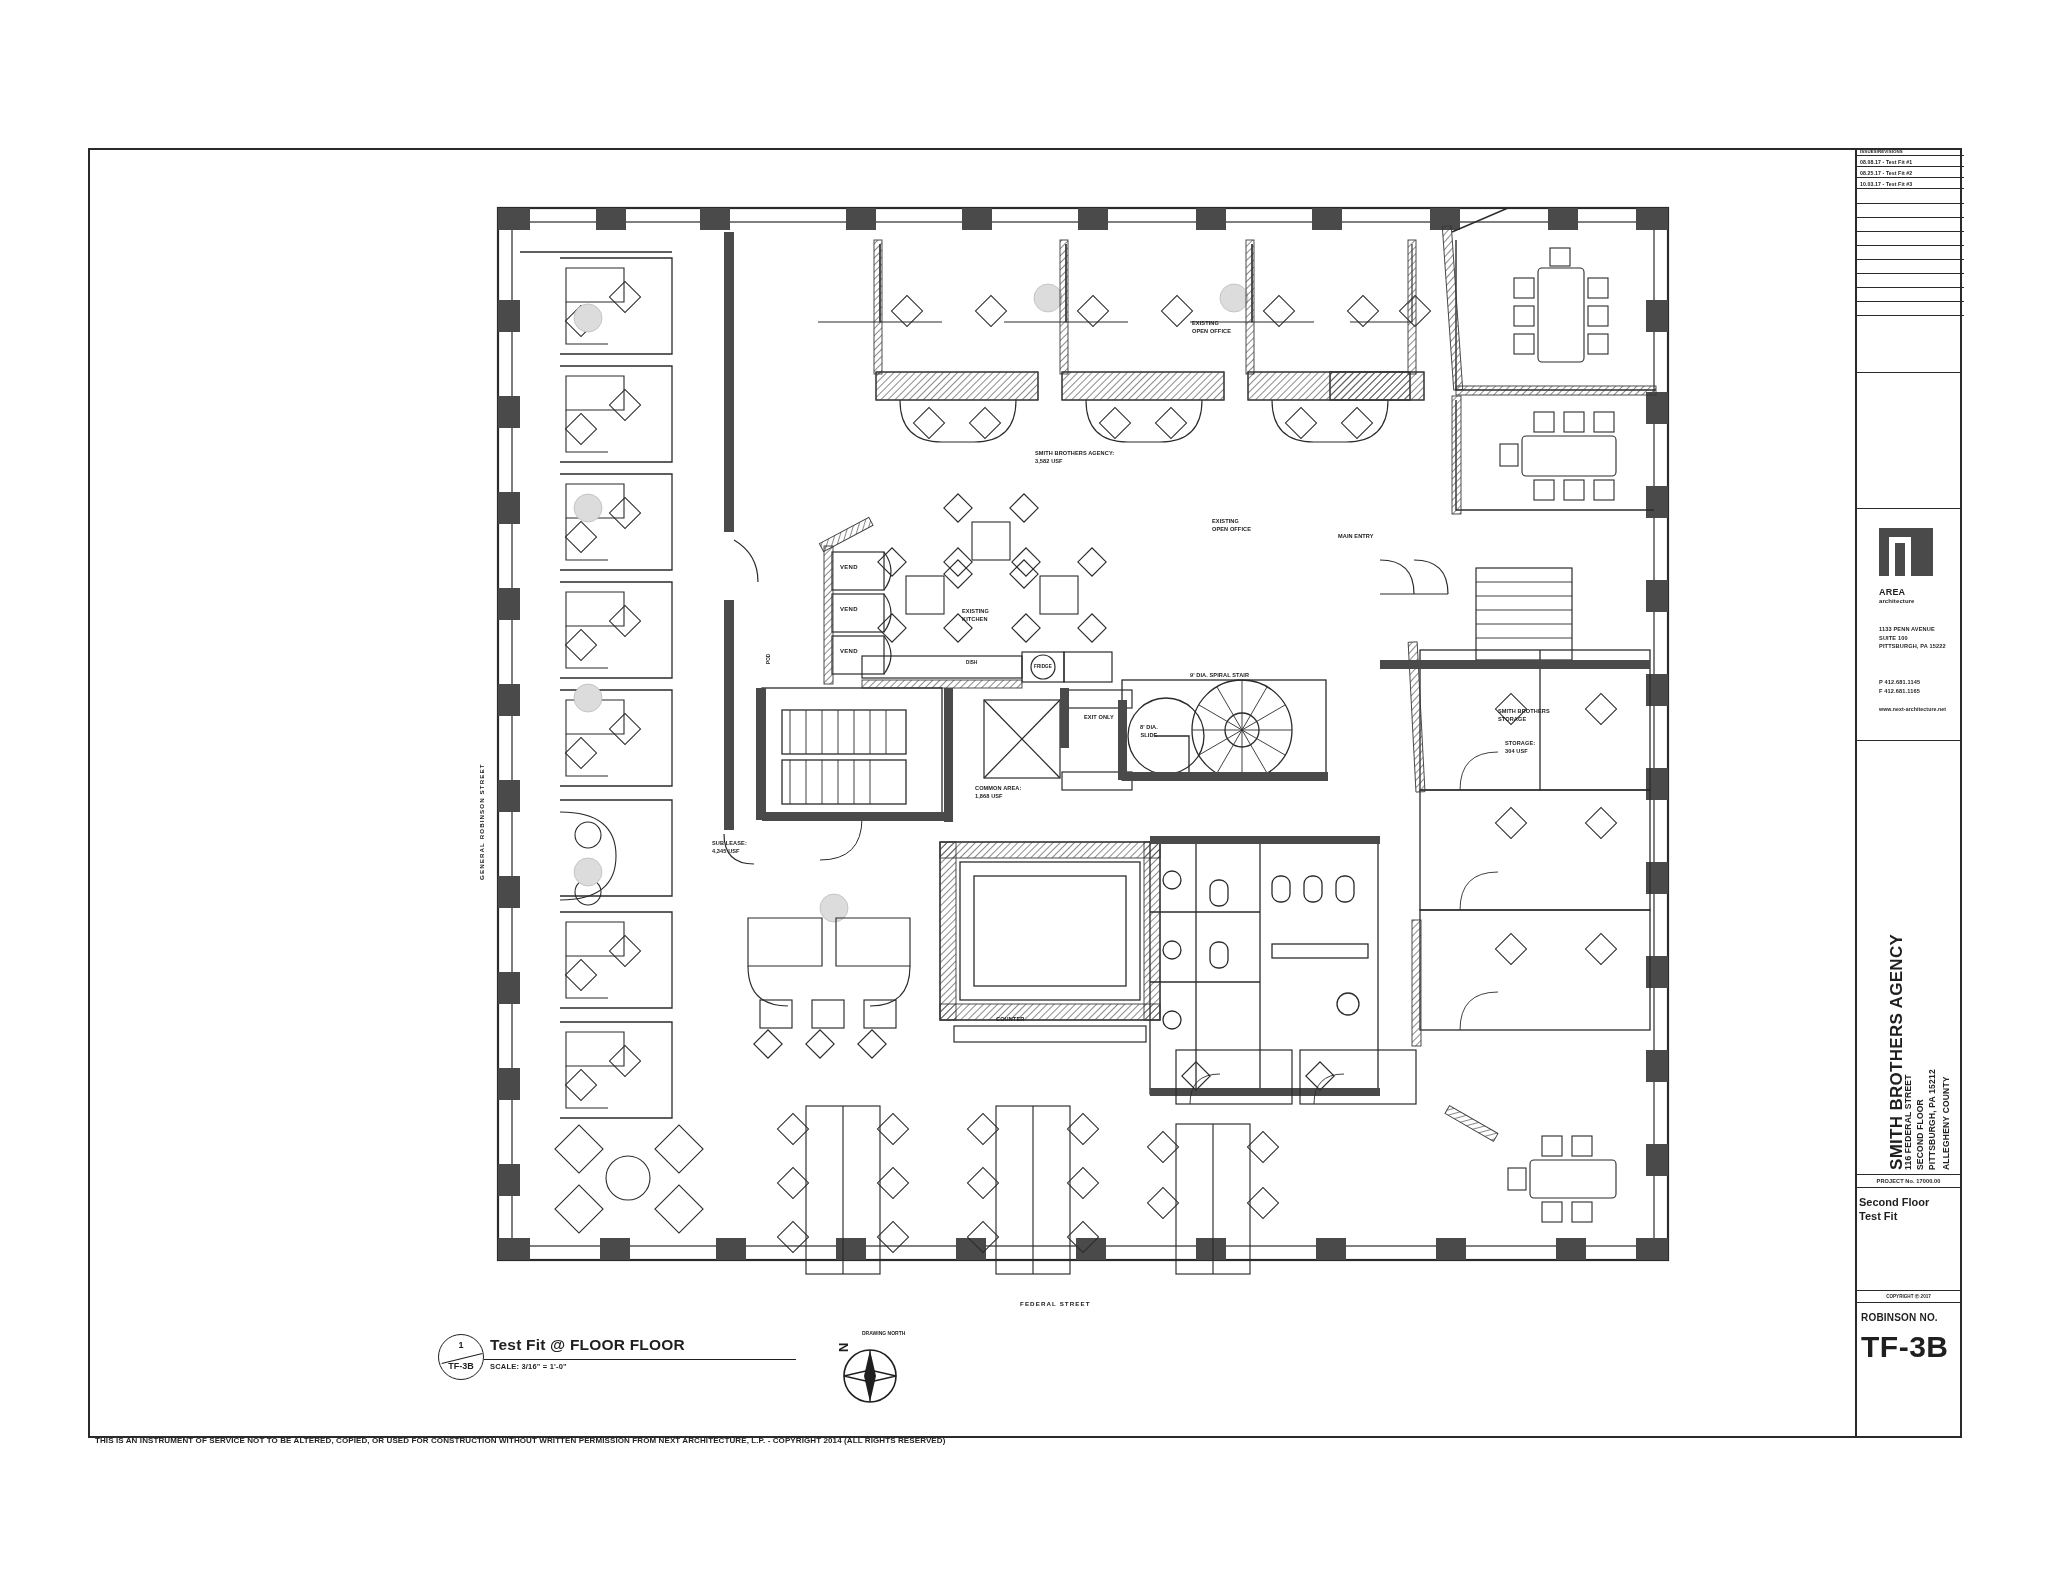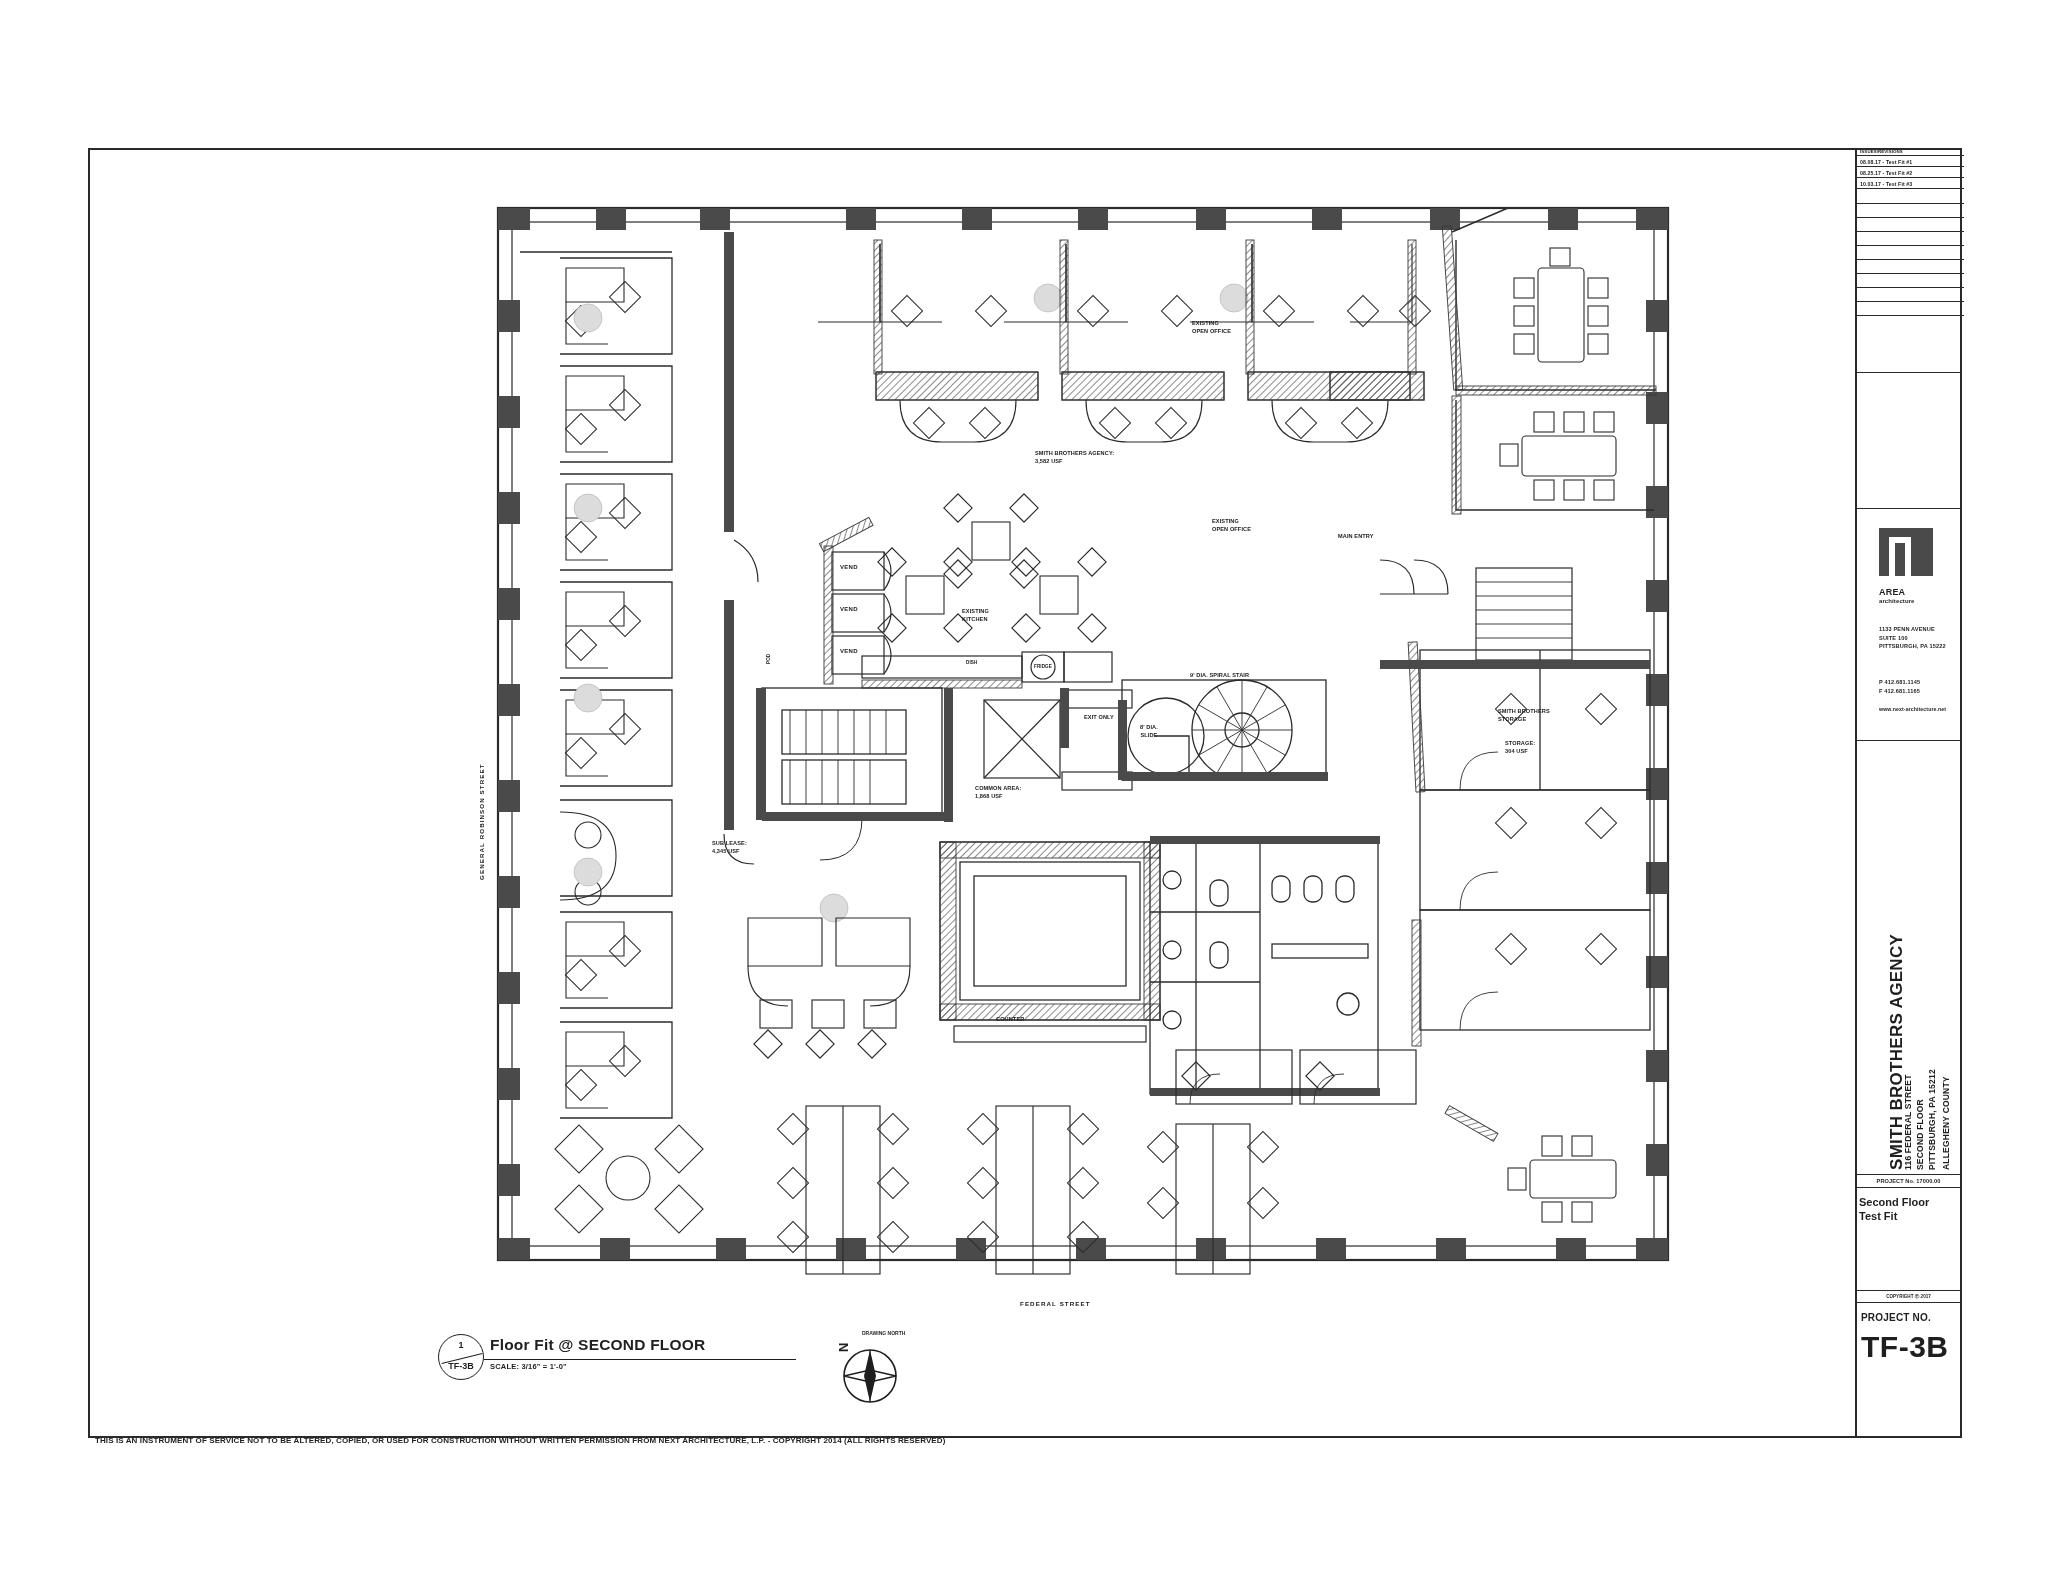--- a/index.html
+++ b/index.html
@@ -792,29 +792,29 @@
     <div class="rot-line rot-s3">PITTSBURGH, PA 15212</div>
     <div class="rot-line rot-s4">ALLEGHENY COUNTY</div>
   </div>
 
   <div class="proj-no">PROJECT No. 17000.00</div>
   <div class="sheet-title">
     <div>Second Floor</div>
     <div>Test Fit</div>
   </div>
   <div class="copyright">COPYRIGHT Ⓒ 2017</div>
-  <div class="dwg-label">PROJECT NO.</div>
+  <div class="dwg-label">ROBINSON NO.</div>
   <div class="dwg-no">TF-3B</div>
 
   <div class="detail-tag">
     <div class="num">1</div>
     <div class="div"></div>
     <div class="sh">TF-3B</div>
   </div>
-  <div class="detail-title">Floor Fit @ SECOND FLOOR</div>
+  <div class="detail-title">Test Fit @ FLOOR FLOOR</div>
   <div class="detail-rule"></div>
   <div class="detail-scale">SCALE:  3/16" = 1'-0"</div>
 
   <div class="north-label">DRAWING
 NORTH</div>
   <svg class="north-rose" viewBox="0 0 56 56">
     <circle cx="28" cy="28" r="26" fill="none" stroke="#1f1f1f" stroke-width="1.6"></circle>
     <path d="M28 2 L22 28 L28 54 L34 28 Z" fill="#1f1f1f"></path>
     <path d="M2 28 L28 22 L54 28 L28 34 Z" fill="none" stroke="#1f1f1f" stroke-width="1.4"></path>
     <path d="M28 2 L28 54" stroke="#1f1f1f" stroke-width="1.2"></path>

